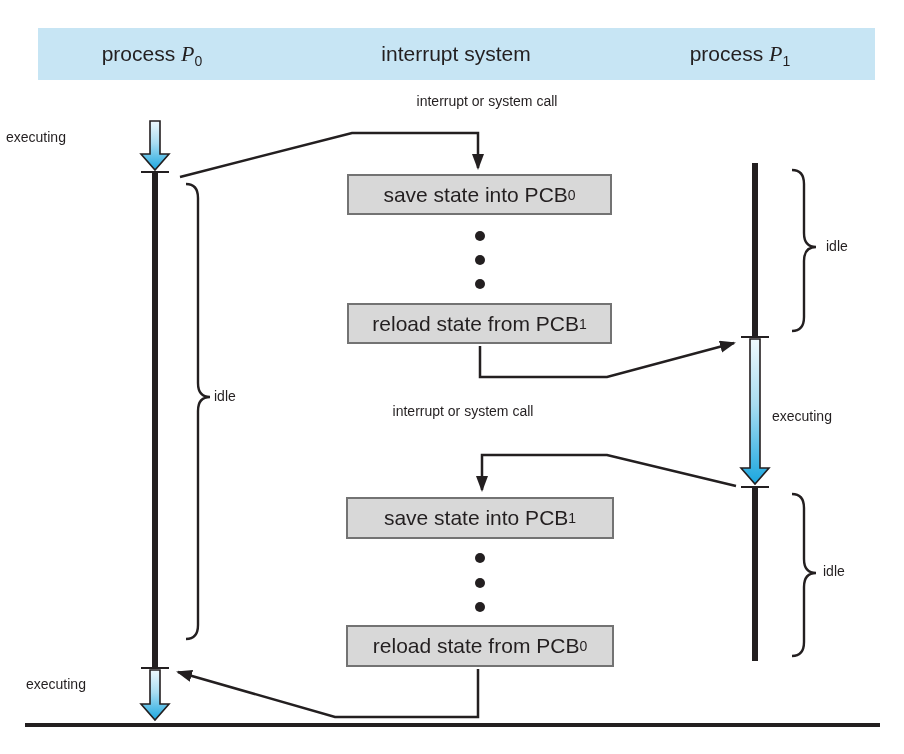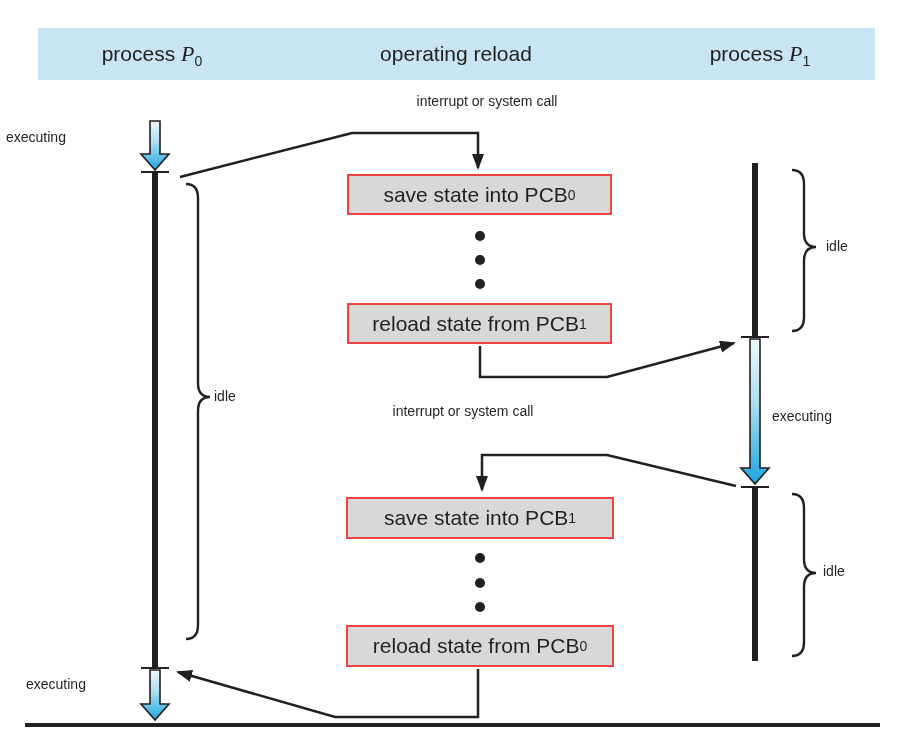--- a/index.html
+++ b/index.html
@@ -21,21 +21,21 @@
     position:absolute;top:15px;height:22px;line-height:22px;
     font-size:21px;white-space:nowrap;transform:translateX(-50%);
   }
   .pvar{font-style:italic;font-family:"Liberation Serif","DejaVu Serif",serif;font-size:22px;}
   sub.sb{font-size:14px;line-height:0;}
   .lbl{
     position:absolute;font-size:14px;white-space:nowrap;line-height:21px;
   }
   .lbl.centered{transform:translateX(-50%);}
   .osbox{
-    position:absolute;background:#d8d8d8;border:2px solid #ef4444;
+    position:absolute;background:#d8d8d8;border:2px solid #737373;
     display:flex;align-items:center;justify-content:center;
     font-size:21px;white-space:nowrap;box-sizing:border-box;
   }
 </style>
 </head>
 <body>
 
 <div id="canvas">
 
   <svg id="diagram-svg" viewBox="0 0 904 754" xmlns="http://www.w3.org/2000/svg">
@@ -83,22 +83,22 @@
     <path fill="none" stroke="#231f20" stroke-width="2.4" d="M792,170 Q804,170 804,184 L804,233 Q804,247 816,247 Q804,247 804,261 L804,317 Q804,331 792,331"></path>
     <path fill="none" stroke="#231f20" stroke-width="2.4" d="M792,494 Q804,494 804,508 L804,559 Q804,573 816,573 Q804,573 804,587 L804,642 Q804,656 792,656"></path>
 
     <line x1="25" y1="725" x2="880" y2="725" stroke="#231f20" stroke-width="4"></line>
   </svg>
 
   <div class="hdr">
     <div class="hdr-label" style="left:114px">
       <span>process </span><span class="pvar">P</span><sub class="sb">0</sub>
     </div>
-    <div class="hdr-label" style="left:418px">operating reload</div>
-    <div class="hdr-label" style="left:722px">
+    <div class="hdr-label" style="left:418px">interrupt system</div>
+    <div class="hdr-label" style="left:702px">
       <span>process </span><span class="pvar">P</span><sub class="sb">1</sub>
     </div>
   </div>
 
   <div class="lbl centered" style="left:487px;top:91px">interrupt or system call</div>
   <div class="lbl centered" style="left:463px;top:401px">interrupt or system call</div>
 
   <div class="lbl" style="left:6px;top:127px">executing</div>
   <div class="lbl" style="left:214px;top:386px">idle</div>
   <div class="lbl" style="left:26px;top:674px">executing</div>

